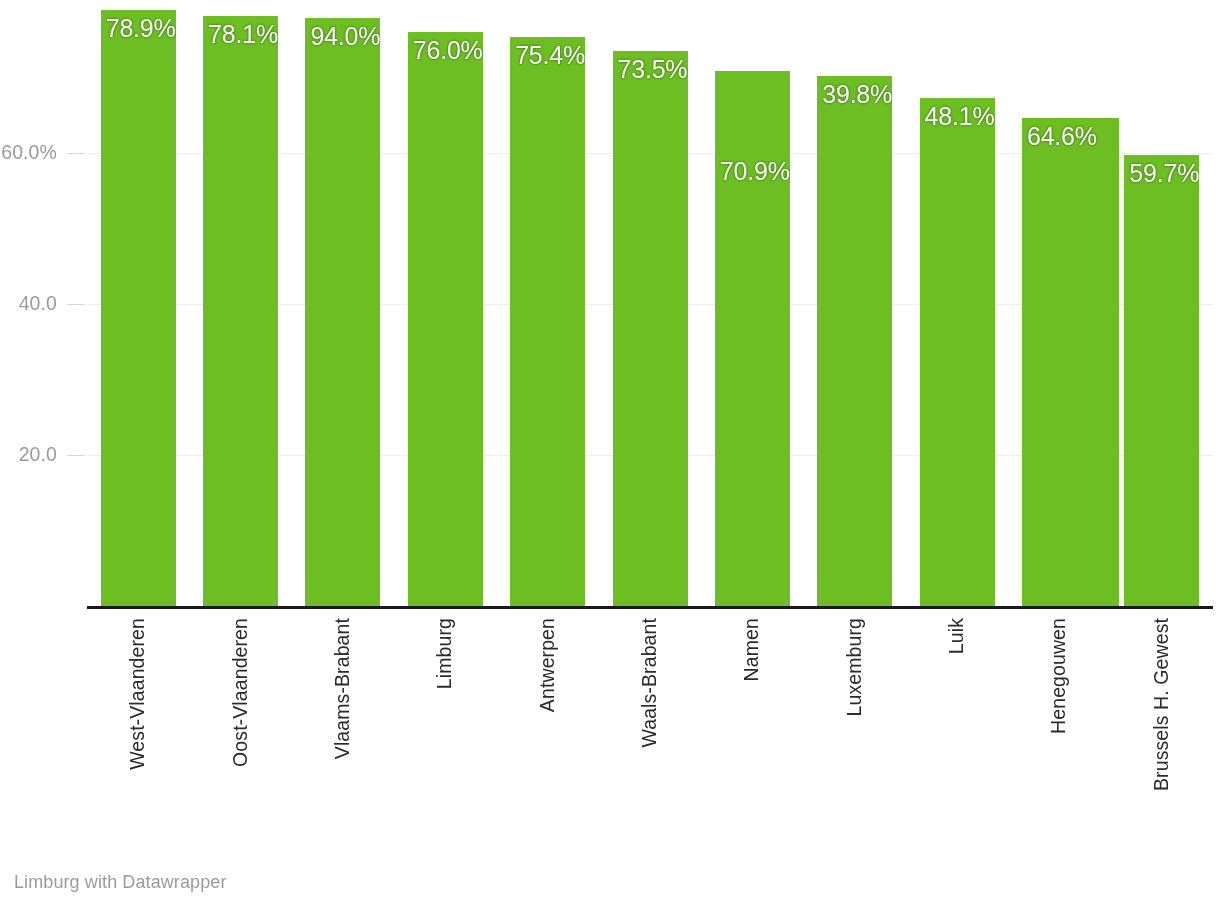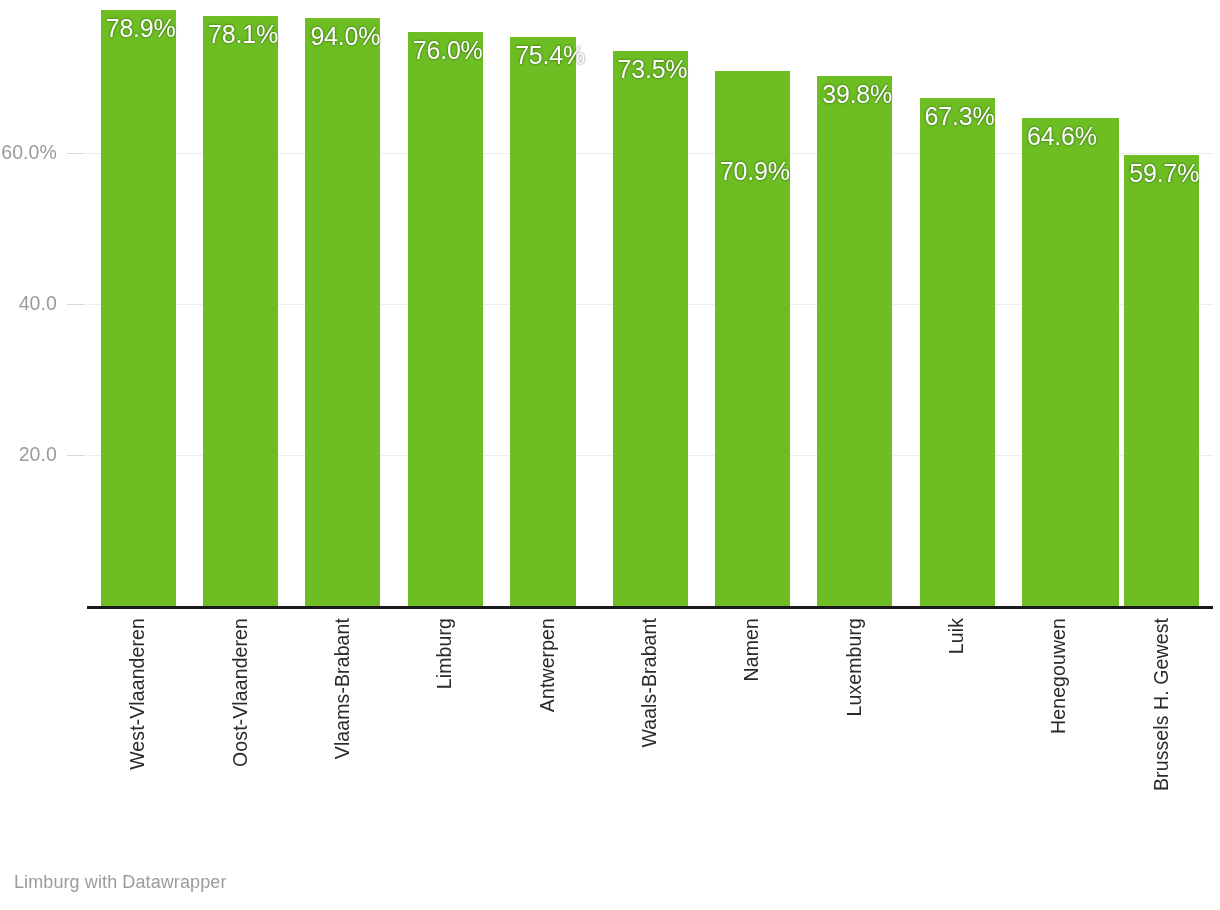--- a/index.html
+++ b/index.html
@@ -165,39 +165,39 @@
           <div class="bar-value" style="color: rgb(255, 255, 255);">78.1%</div>
         </div>
         <div class="bar-group" style="left: 218.409px; width: 75px; height: 588.145px;">
           <div class="bar" style="height: 588.145px; background: rgb(108, 190, 35);"></div>
           <div class="bar-value" style="color: rgb(255, 255, 255);">94.0%</div>
         </div>
         <div class="bar-group" style="left: 320.773px; width: 75px; height: 573.8px;">
           <div class="bar" style="height: 573.8px; background: rgb(108, 190, 35);"></div>
           <div class="bar-value" style="color: rgb(255, 255, 255);">76.0%</div>
         </div>
-        <div class="bar-group" style="left: 423.136px; width: 66px; height: 569.27px;">
+        <div class="bar-group" style="left: 423.136px; width: 75px; height: 569.27px;">
           <div class="bar" style="height: 569.27px; background: rgb(108, 190, 35);"></div>
           <div class="bar-value" style="color: rgb(255, 255, 255);">75.4%</div>
         </div>
         <div class="bar-group" style="left: 525.5px; width: 75px; height: 554.925px;">
           <div class="bar" style="height: 554.925px; background: rgb(108, 190, 35);"></div>
           <div class="bar-value" style="color: rgb(255, 255, 255);">73.5%</div>
         </div>
         <div class="bar-group" style="left: 627.864px; width: 75px; height: 453px;">
           <div class="bar" style="height: 535.295px; background: rgb(108, 190, 35);"></div>
           <div class="bar-value" style="color: rgb(255, 255, 255);">70.9%</div>
         </div>
         <div class="bar-group" style="left: 730.227px; width: 75px; height: 530.01px;">
           <div class="bar" style="height: 530.01px; background: rgb(108, 190, 35);"></div>
           <div class="bar-value" style="color: rgb(255, 255, 255);">39.8%</div>
         </div>
         <div class="bar-group" style="left: 832.591px; width: 75px; height: 508.115px;">
           <div class="bar" style="height: 508.115px; background: rgb(108, 190, 35);"></div>
-          <div class="bar-value" style="color: rgb(255, 255, 255);">67.3%</div>
+          <div class="bar-value" style="color: rgb(255, 255, 255);">48.1%</div>
         </div>
         <div class="bar-group" style="left: 934.955px; width: 97px; height: 487.73px;">
           <div class="bar" style="height: 487.73px; background: rgb(108, 190, 35);"></div>
           <div class="bar-value" style="color: rgb(255, 255, 255);">64.6%</div>
         </div>
         <div class="bar-group" style="left: 1037.32px; width: 75px; height: 450.735px;">
           <div class="bar" style="height: 450.735px; background: rgb(108, 190, 35);"></div>
           <div class="bar-value" style="color: rgb(255, 255, 255);">59.7%</div>
         </div>
       </div>

